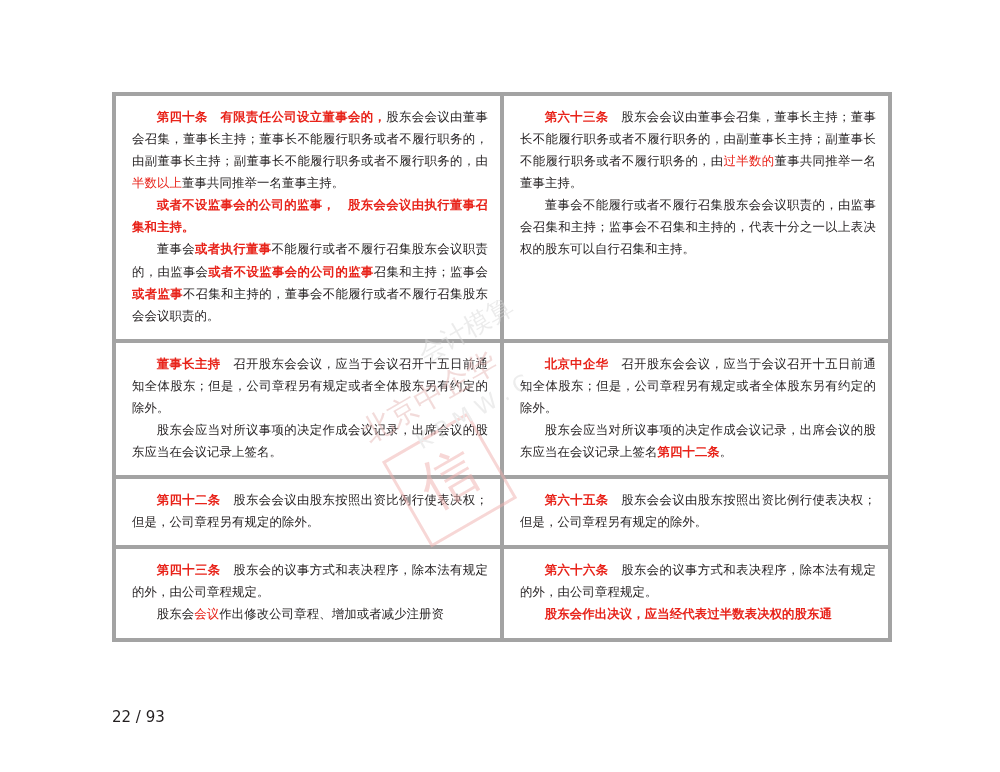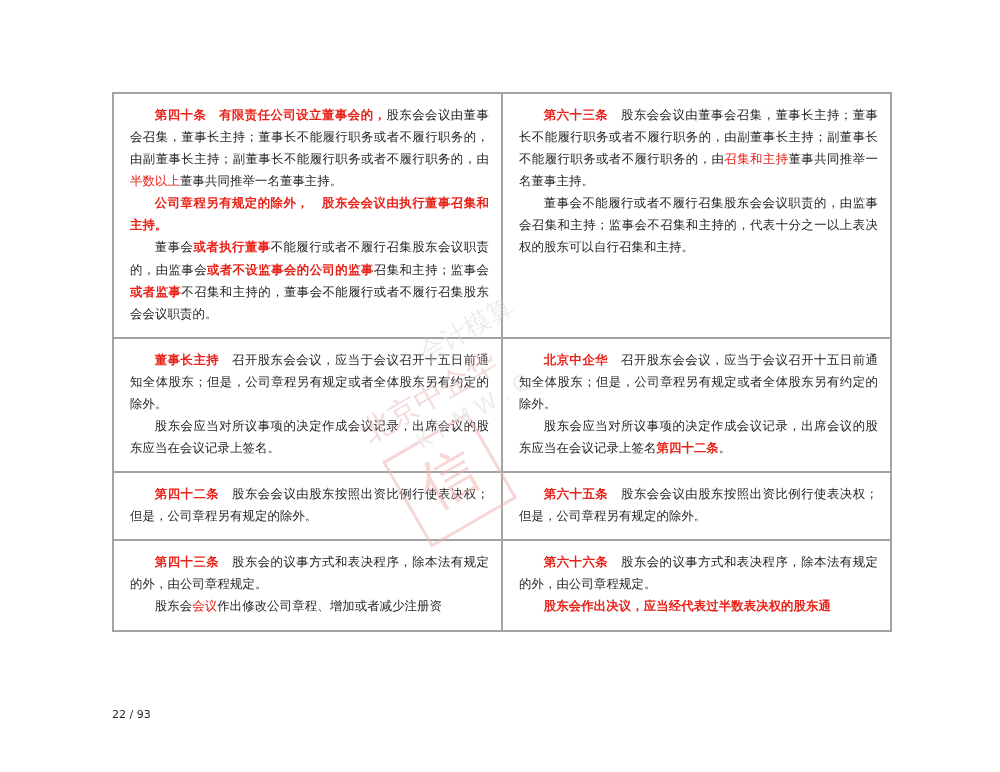--- a/index.html
+++ b/index.html
@@ -35,21 +35,21 @@
     position: absolute;
     left: 112px;
     top: 92px;
     width: 780px;
     border-collapse: collapse;
     table-layout: fixed;
     z-index: 2;
     background: transparent;
   }
   table.doc-table td {
-    border: 2px solid #a3a3a3;
+    border: 4px solid #a3a3a3;
     vertical-align: top;
     padding: 10px 12px 12px 16px;
     width: 50%;
     background: transparent;
     margin-left: 25px;
   }
   .para {
     font-size: 12.4px;
     line-height: 1.78;
     color: #231f20;
@@ -70,21 +70,21 @@
     color: #e8231a;
     font-weight: bold;
   }
   .cell-left .para, .cell-right .para {
     letter-spacing: 0.1px;
   }
   .page-number {
     position: absolute;
     left: 112px;
     top: 708px;
-    font-size: 11px;
+    font-size: 15px;
     color: #231f20;
     font-family: "DejaVu Sans", "Liberation Sans", sans-serif;
     z-index: 3;
   }
   .wm-svg { width: 100%; height: 100%; }
 </style>
 </head>
 <body>
 
 <div class="page">
@@ -99,25 +99,25 @@
         <text x="150" y="128" font-size="22" fill="#dcdcdc" text-anchor="middle" font-family="DejaVu Sans, sans-serif">K P M W . C</text>
       </g>
     </svg>
   </div>
 
   <table class="doc-table">
     <tbody>
       <tr>
         <td class="cell-left">
             <p class="para indent"><span class="redbold">第四十条</span><span>　</span><span class="redbold">有限责任公司设立董事会的，</span><span>股东会会议由董事会召集，董事长主持；董事长不能履行职务或者不履行职务的，由副董事长主持；副董事长不能履行职务或者不履行职务的，由</span><span class="red">半数以上</span><span>董事共同推举一名董事主持。</span></p>
-            <p class="para indent"><span class="redbold">公司章程另有规定的除外，</span><span>　</span><span class="redbold">股东会会议由执行董事召集和主持。</span></p>
+            <p class="para indent"><span class="redbold">或者不设监事会的公司的监事，</span><span>　</span><span class="redbold">股东会会议由执行董事召集和主持。</span></p>
             <p class="para indent"><span>董事会</span><span class="redbold">或者执行董事</span><span>不能履行或者不履行召集股东会议职责的，由监事会</span><span class="redbold">或者不设监事会的公司的监事</span><span>召集和主持；监事会</span><span class="redbold">或者监事</span><span>不召集和主持的，董事会不能履行或者不履行召集股东会会议职责的。</span></p>
           </td>
         <td class="cell-right">
-            <p class="para indent"><span class="redbold">第六十三条</span><span>　</span><span>股东会会议由董事会召集，董事长主持；董事长不能履行职务或者不履行职务的，由副董事长主持；副董事长不能履行职务或者不履行职务的，由</span><span class="red">召集和主持</span><span>董事共同推举一名董事主持。</span></p>
+            <p class="para indent"><span class="redbold">第六十三条</span><span>　</span><span>股东会会议由董事会召集，董事长主持；董事长不能履行职务或者不履行职务的，由副董事长主持；副董事长不能履行职务或者不履行职务的，由</span><span class="red">过半数的</span><span>董事共同推举一名董事主持。</span></p>
             <p class="para indent"><span>董事会不能履行或者不履行召集股东会会议职责的，由监事会召集和主持；监事会不召集和主持的，代表十分之一以上表决权的股东可以自行召集和主持。</span></p>
           </td>
       </tr>
       <tr>
         <td class="cell-left">
             <p class="para indent"><span class="redbold">董事长主持</span><span>　</span><span>召开股东会会议，应当于会议召开十五日前通知全体股东；但是，公司章程另有规定或者全体股东另有约定的除外。</span></p>
             <p class="para indent"><span>股东会应当对所议事项的决定作成会议记录，出席会议的股东应当在会议记录上签名。</span></p>
           </td>
         <td class="cell-right">
             <p class="para indent"><span class="redbold">北京中企华</span><span>　</span><span>召开股东会会议，应当于会议召开十五日前通知全体股东；但是，公司章程另有规定或者全体股东另有约定的除外。</span></p>

